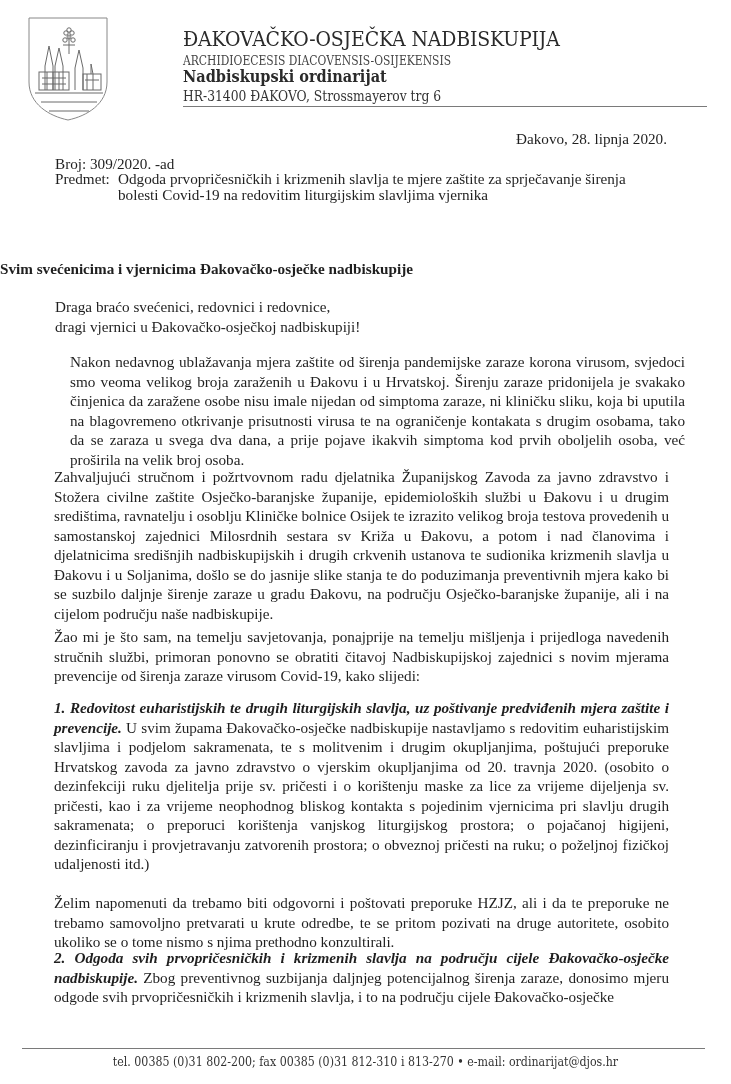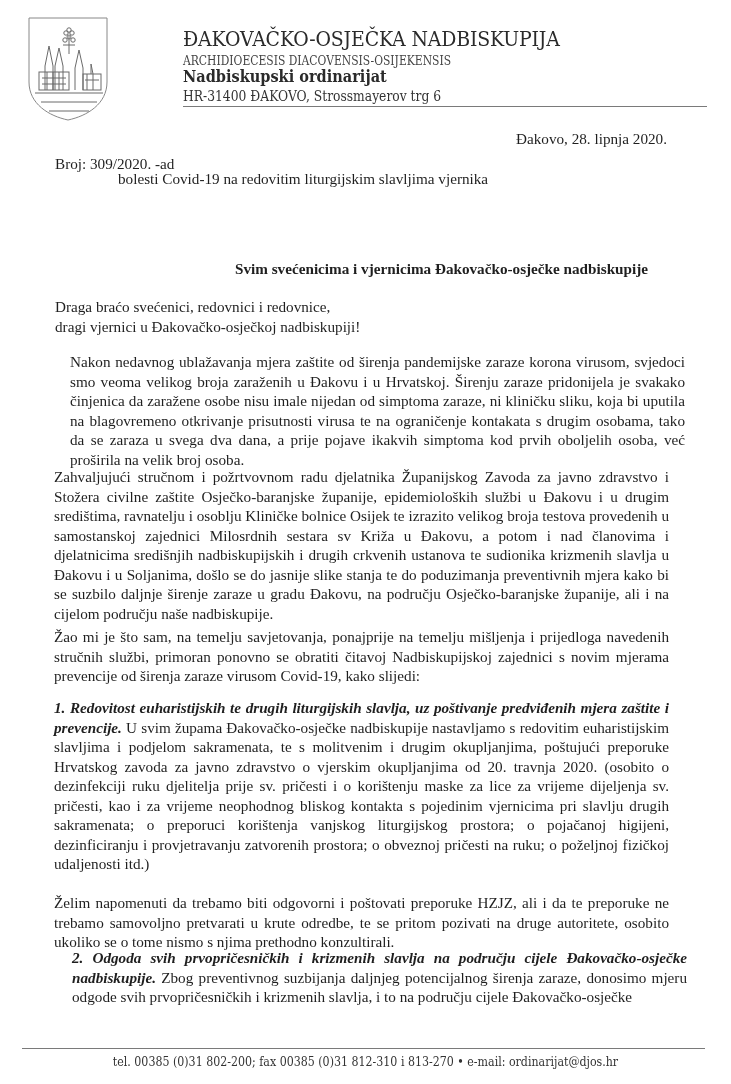--- a/index.html
+++ b/index.html
@@ -14,30 +14,30 @@
   #hdr-address { top: 88px; font-size: 14px; font-family: "DejaVu Serif", serif; transform: scaleX(0.88); transform-origin: left; color: #333; }
   #hdr-rule { position: absolute; left: 183px; top: 106px; width: 524px; height: 1px; background: #7a7a7a; }
 
   
   .txt { position: absolute; font-family: "Liberation Serif", serif; font-size: 15.2px; color: #1f1f1f; }
   #date { top: 130px; right: 64px; white-space: nowrap; }
   #ref { top: 155px; left: 55px; white-space: nowrap; }
   #subject { top: 171px; left: 55px; width: 620px; line-height: 16.3px; }
   #subject .lbl { display: inline-block; width: 63px; }
   #subject .cont { padding-left: 63px; }
-  #addressee { top: 260px; left: 0; width: 604px; text-align: right; font-weight: bold; white-space: nowrap; padding-left: 44px; }
+  #addressee { top: 260px; left: 0; width: 604px; text-align: left; font-weight: bold; white-space: nowrap; }
   #greeting { top: 297px; left: 55px; line-height: 19.5px; }
 
   .para { position: absolute; left: 54px; width: 615px; text-align: justify; line-height: 19.5px; font-family: "Liberation Serif", serif; font-size: 15.2px; }
   #p1 { top: 352px; margin-left: 16px; }
   #p2 { top: 467px; }
   #p3 { top: 627px; }
   #p4 { top: 698px; }
   #p5 { top: 893px; }
-  #p6 { top: 948px; margin-left: 18px; }
+  #p6 { top: 948px; }
   .bi { font-weight: bold; font-style: italic; }
 
   
   #ftr-rule { position: absolute; left: 22px; top: 1048px; width: 683px; height: 1px; background: #7a7a7a; }
   #ftr-text { position: absolute; top: 1055px; left: 0; width: 731px; text-align: center; font-family: "DejaVu Serif", serif; font-size: 12px; color: #333; white-space: nowrap; transform: scaleX(0.92); transform-origin: center; }
 </style>
 </head>
 <body>
 
 <div id="crest">
@@ -77,20 +77,21 @@
 </div>
 <div id="hdr-title" class="hdr">ĐAKOVAČKO-OSJEČKA NADBISKUPIJA</div>
 <div id="hdr-latin" class="hdr">ARCHIDIOECESIS DIACOVENSIS-OSIJEKENSIS</div>
 <div id="hdr-office" class="hdr">Nadbiskupski ordinarijat</div>
 <div id="hdr-address" class="hdr">HR-31400 ĐAKOVO, Strossmayerov trg 6</div>
 <div id="hdr-rule"></div>
 
 <div id="date" class="txt">Đakovo, 28. lipnja 2020.</div>
 <div id="ref" class="txt">Broj: 309/2020. -ad</div>
 <div id="subject" class="txt">
+  <div><span class="lbl">Predmet:</span><span>Odgoda prvopričesničkih i krizmenih slavlja te mjere zaštite za sprječavanje širenja</span></div>
   <div class="cont">bolesti Covid-19 na redovitim liturgijskim slavljima vjernika</div>
 </div>
 
 <div id="addressee" class="txt">Svim svećenicima i vjernicima Đakovačko-osječke nadbiskupije</div>
 
 <div id="greeting" class="txt">
   <div>Draga braćo svećenici, redovnici i redovnice,</div>
   <div>dragi vjernici u Đakovačko-osječkoj nadbiskupiji!</div>
 </div>
 

